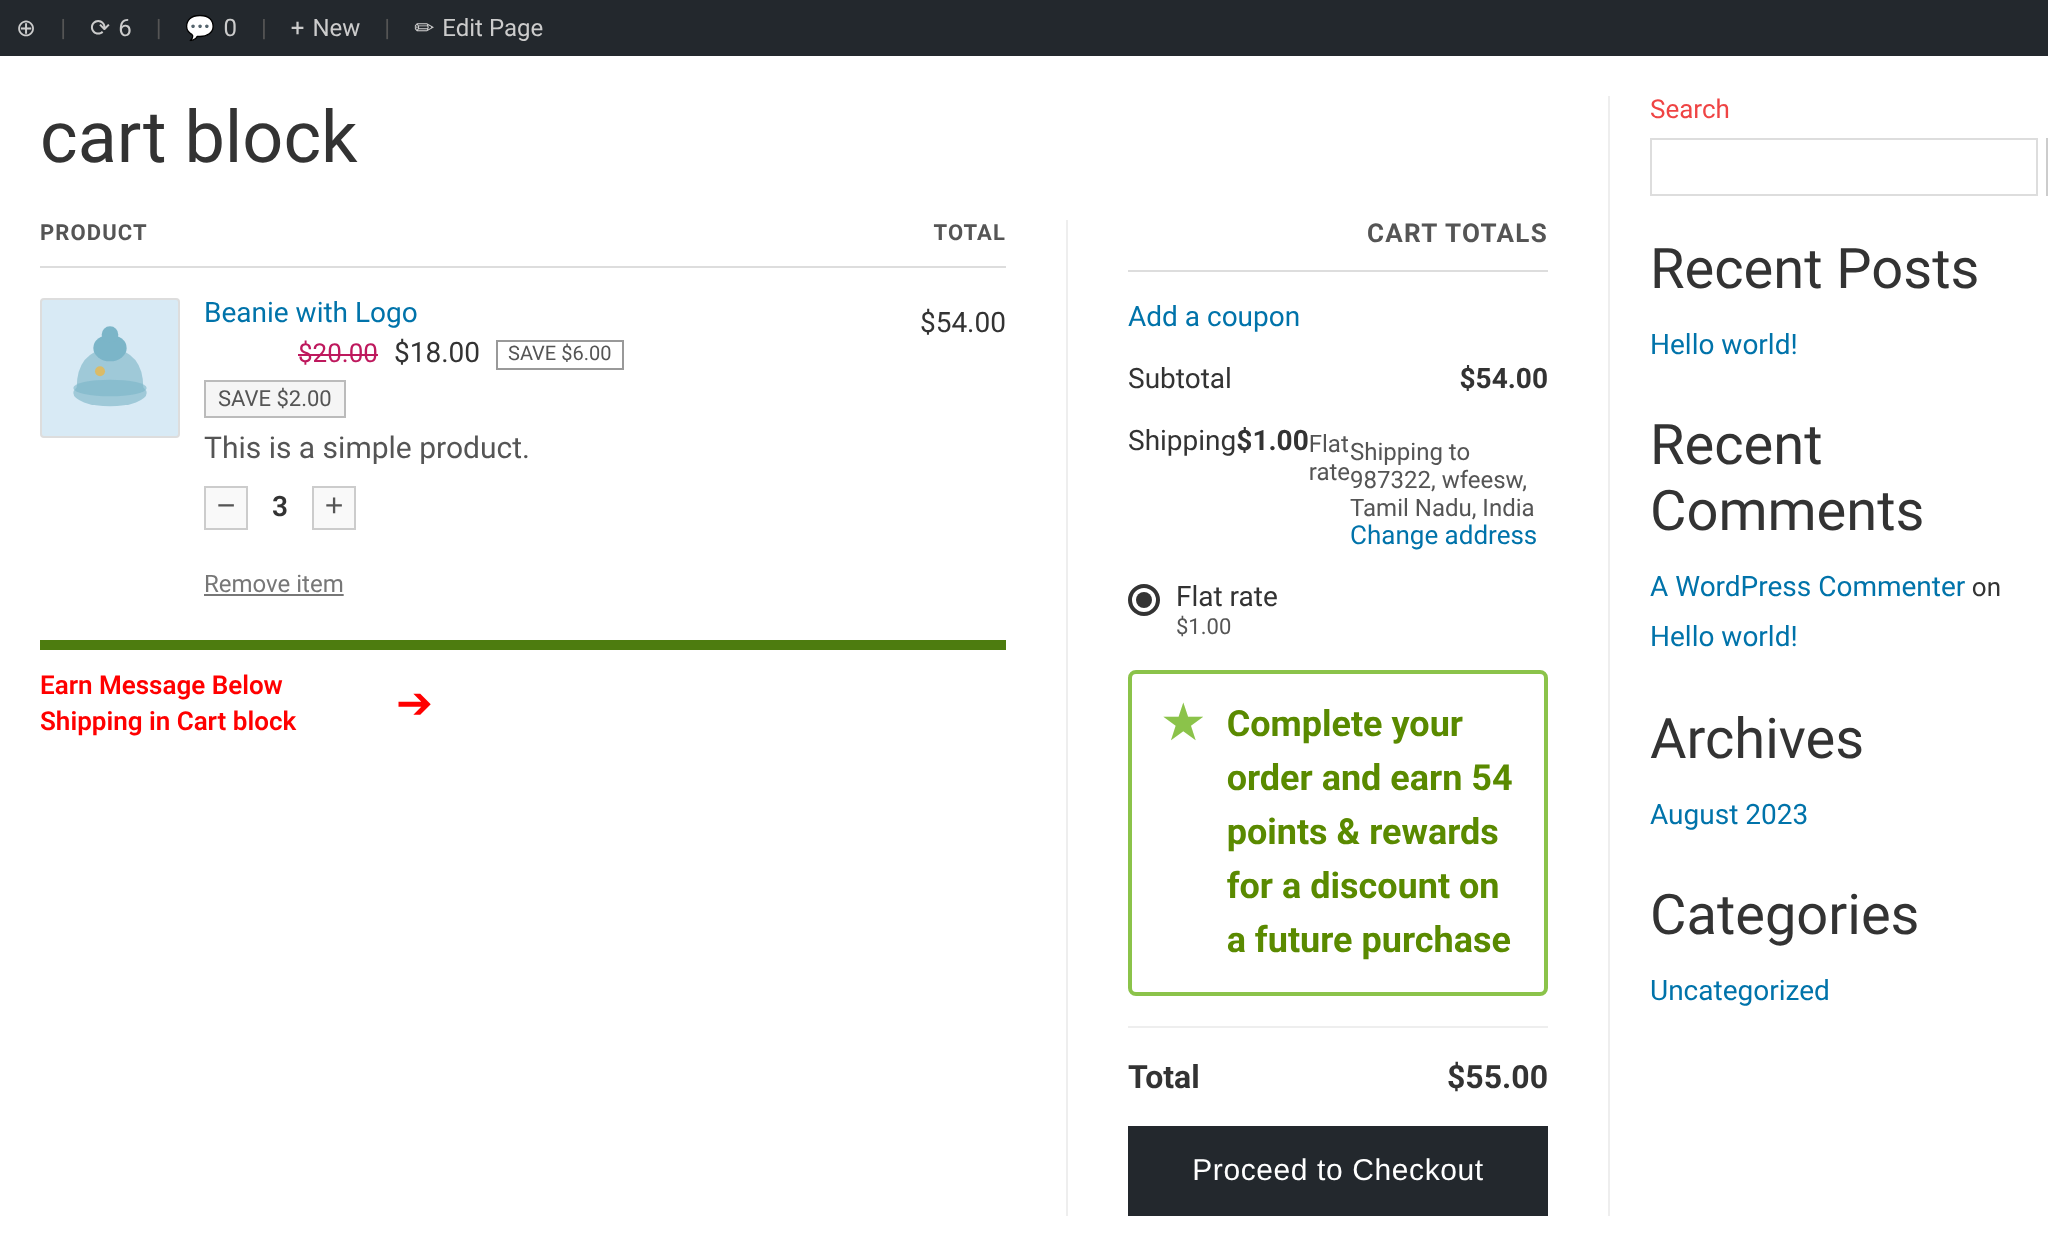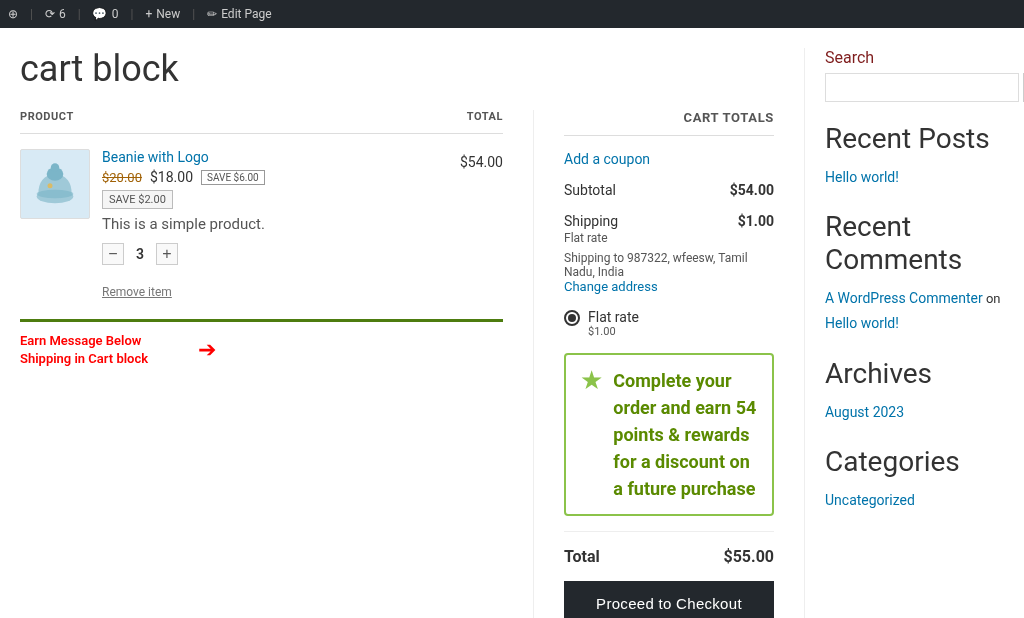--- a/index.html
+++ b/index.html
@@ -58,42 +58,42 @@
       padding-bottom: 10px;
       border-bottom: 1px solid #ddd;
       margin-bottom: 15px;
     }
 
     .product-row {
       display: flex;
       align-items: flex-start;
       gap: 12px;
       padding-bottom: 20px;
-      border-bottom: 3px solid #4d7c0f;
+      border-bottom: 5px solid #4d7c0f;
     }
 
     .product-thumb {
       width: 70px;
       height: 70px;
       background: #d8eaf5;
       border: 1px solid #ddd;
       border-radius: 2px;
       display: flex;
       align-items: center;
       justify-content: center;
       flex-shrink: 0;
       overflow: hidden;
     }
 
     .product-thumb svg { width: 50px; height: 50px; }
 
     .product-details { flex: 1; }
     .product-name { color: #0073aa; font-size: 14px; font-weight: 400; text-decoration: none; }
     .price-row { display: flex; gap: 8px; align-items: center; margin-top: 4px; }
-    .old-price { text-decoration: line-through; color: #a16207; font-size: 13px; }
+    .old-price { text-decoration: line-through; color: #be185d; font-size: 13px; margin-left: 47px; }
     .new-price { color: #333; font-size: 14px; }
     .save-badge {
       border: 1px solid #999;
       font-size: 10px;
       padding: 1px 5px;
       color: #555;
     }
     .save-badge-2 {
       background: #f5f5f5;
       border: 1px solid #bbb;
@@ -214,21 +214,21 @@
     }
 
     
     .sidebar {
       width: 220px;
       flex-shrink: 0;
       padding: 0 20px;
       border-left: 1px solid #eee;
     }
 
-    .sidebar-search-label { font-size: 16px; color: #7f1d1d; margin-bottom: 6px; display: block; }
+    .sidebar-search-label { font-size: 13px; color: #ef4444; margin-bottom: 6px; display: block; }
     .sidebar-search-row { display: flex; gap: 4px; margin-bottom: 20px; }
     .sidebar-search-input {
       flex: 1;
       border: 1px solid #ddd;
       padding: 6px 8px;
       font-size: 13px;
       outline: none;
     }
     .sidebar-search-btn {
       border: 1px solid #ccc;
@@ -339,21 +339,21 @@
       <div class="cart-right">
         <div class="cart-totals-header">CART TOTALS</div>
 
         <a class="coupon-link">Add a coupon</a>
 
         <div class="totals-row">
           <span class="totals-label">Subtotal</span>
           <span class="totals-value">$54.00</span>
         </div>
 
-        <div class="totals-row" style="flex-direction: column;">
+        <div class="totals-row" style="">
           <div style="display:flex; justify-content:space-between; width:100%;">
             <span class="totals-label">Shipping</span>
             <span class="totals-value">$1.00</span>
           </div>
           <div class="shipping-sub">Flat rate</div>
           <div class="shipping-address">
             <span>Shipping to </span><span>987322, wfeesw, Tamil Nadu, India</span><br>
             <a class="change-address-link">Change address</a>
           </div>
         </div>

